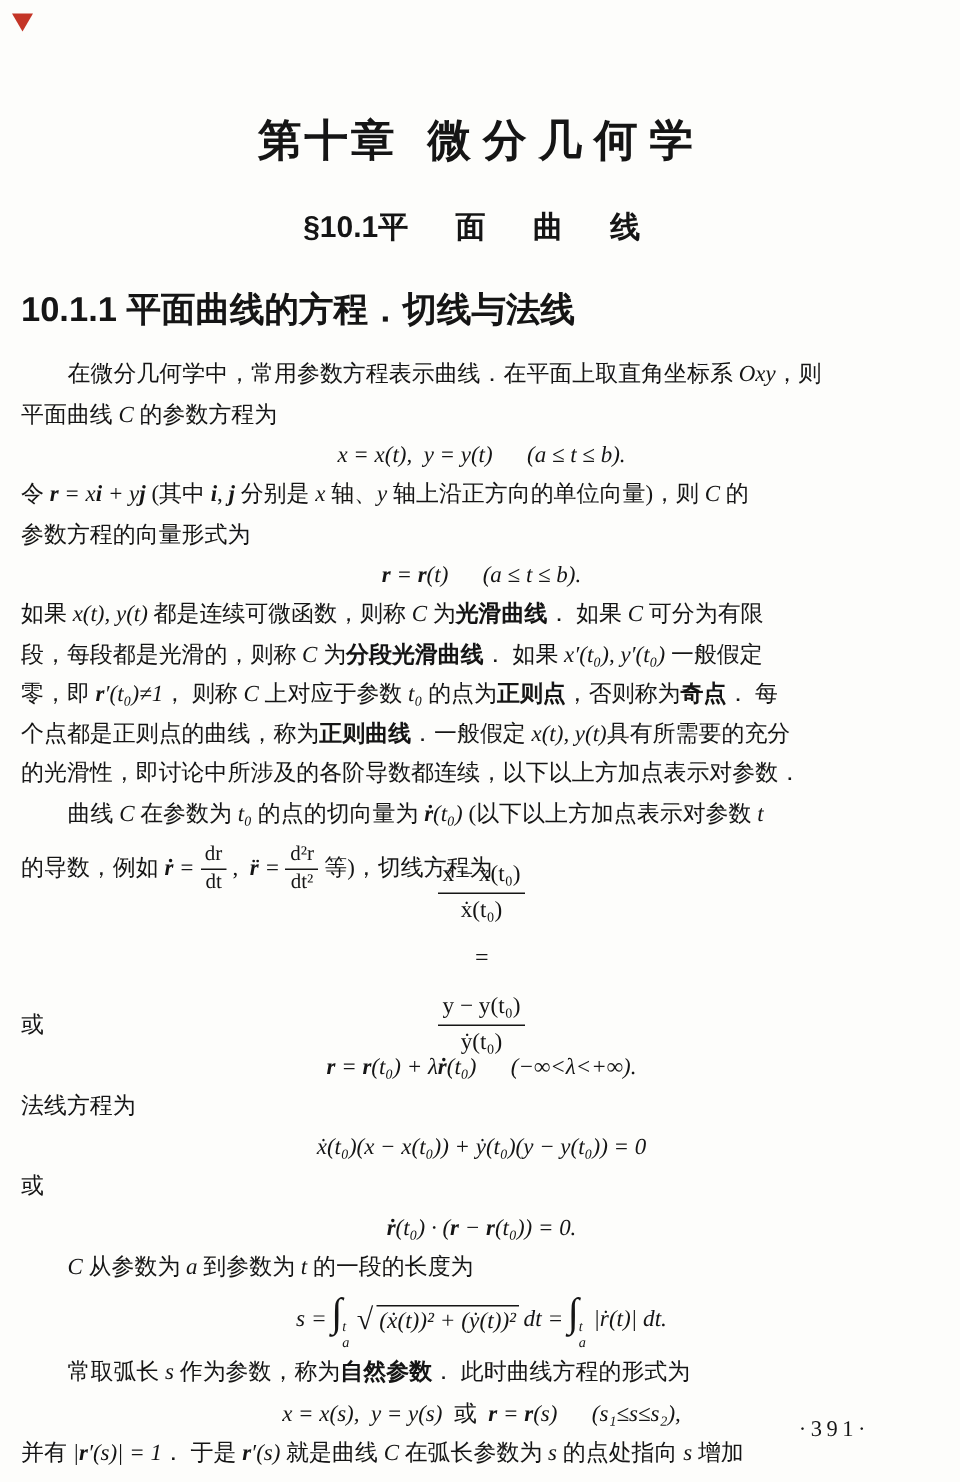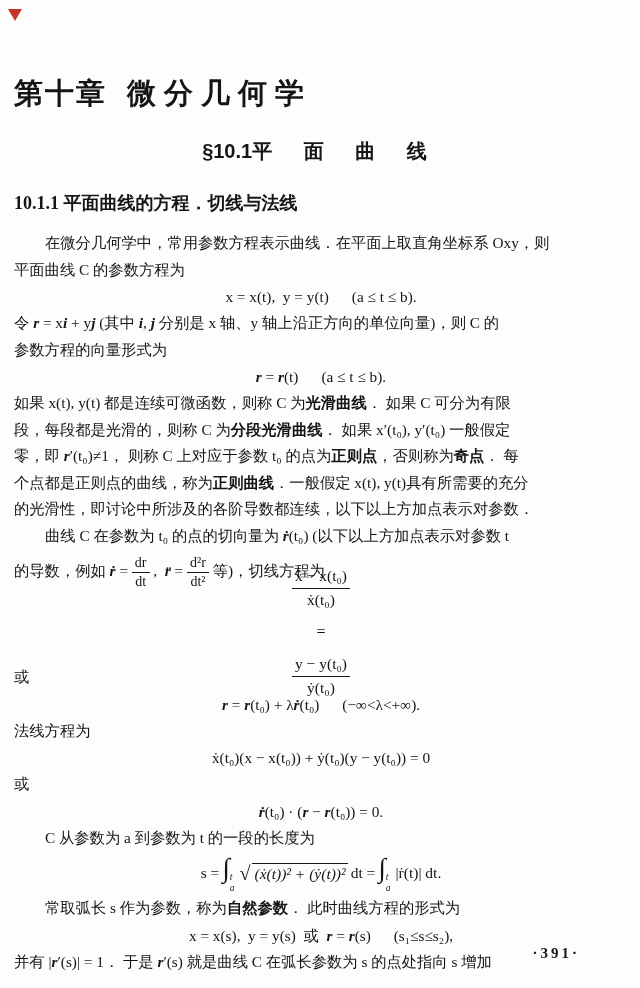--- a/index.html
+++ b/index.html
@@ -8,50 +8,50 @@
     background:#fdfdfb;color:#151515;
     font-family:"Liberation Serif","DejaVu Serif",serif;
     font-size:15.3px;
   }
   .red-mark{
     position:absolute;left:8px;top:9px;width:0;height:0;
     border-left:7px solid transparent;border-right:7px solid transparent;
     border-top:12px solid #c43527;
   }
   .content{position:absolute;left:14px;right:12px;top:0;}
-  .chapter{margin-top:74px;text-align:left;font-weight:bold;font-size:29px;letter-spacing:2px;white-space:nowrap;}
+  .chapter{margin-top:74px;text-align:center;font-weight:bold;font-size:29px;letter-spacing:2px;white-space:nowrap;}
   .chapter .cname{margin-left:20px;letter-spacing:8px;}
   .section{margin-top:24px;text-align:center;font-weight:bold;font-size:20px;
     font-family:"Liberation Sans","DejaVu Sans",sans-serif;white-space:nowrap;}
   .section .sname{letter-spacing:13px;}
-  .h3{margin-top:26px;font-weight:bold;font-size:18px;
-    font-family:Liberation Serif, serif;white-space:nowrap;}
+  .h3{margin-top:26px;font-weight:bold;font-size:23px;
+    font-family:Liberation Sans, sans-serif;white-space:nowrap;}
   .bodytext{margin-top:15px;}
   .line{line-height:26.5px;white-space:nowrap;}
   .line.indent{text-indent:31px;}
   .fline{line-height:27px;text-align:center;white-space:pre;}
   .bold{font-weight:700;}
-  .it{}
+  .it{font-style:italic;}
   .bi{font-weight:700;font-style:italic;}
   .line span,.fline span{white-space:pre-wrap;}
   .frac{display:inline-flex;flex-direction:column;text-align:center;
     font-size:14px;line-height:1.3;vertical-align:middle;}
   .frac .fn{border-bottom:1.3px solid #151515;padding:0 3px;}
   .frac .fd{padding:0 3px;}
   .derivline{padding:5px 0;line-height:26px;}
   .fpair{display:flex;justify-content:center;align-items:center;gap:12px;
     margin:8px 0 4px;height:56px;font-size:16px;flex-direction:column;}
   .fpair .frac{font-size:15.5px;line-height:1.45;}
   .intline{display:flex;justify-content:center;align-items:center;height:44px;gap:3px;font-size:15.5px;}
   .int{font-size:27px;line-height:1;font-style:normal;}
   .lims{display:inline-flex;flex-direction:column;font-size:9.5px;font-style:italic;
     line-height:1.15;transform:translateY(3px);margin-right:2px;}
   .sqrt{font-size:20px;font-style:normal;margin-right:-1px;}
   .radicand{border-top:1.3px solid #151515;font-style:italic;padding:1px 2px 0;}
-  .pagenum{position:absolute;right:60px;bottom:26px;font-weight:bold;
+  .pagenum{position:absolute;right:60px;bottom:26px;font-weight:normal;
     font-size:15px;letter-spacing:3px;}
 </style>
 </head>
 <body>
 
 <div class="red-mark"></div>
 
 <div class="content">
   <div class="chapter">
     <span>第十章</span><span class="cname">微分几何学</span>

